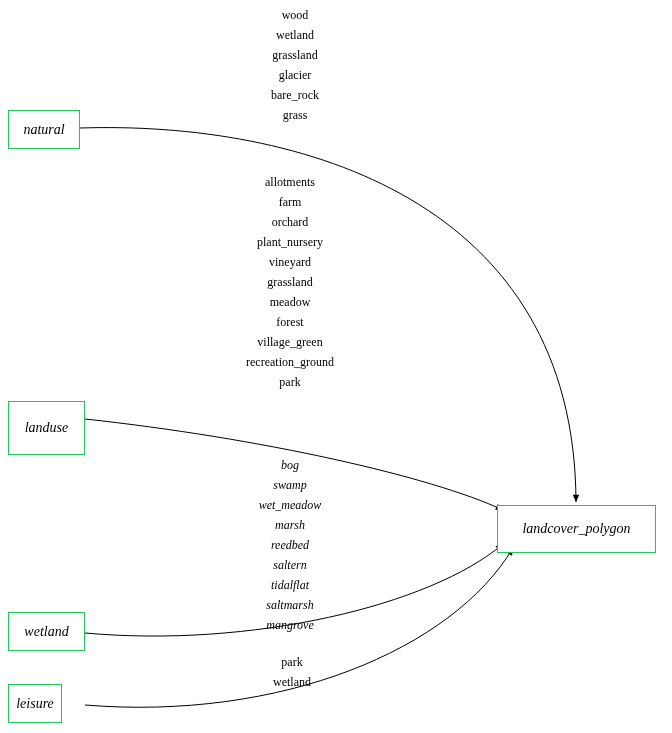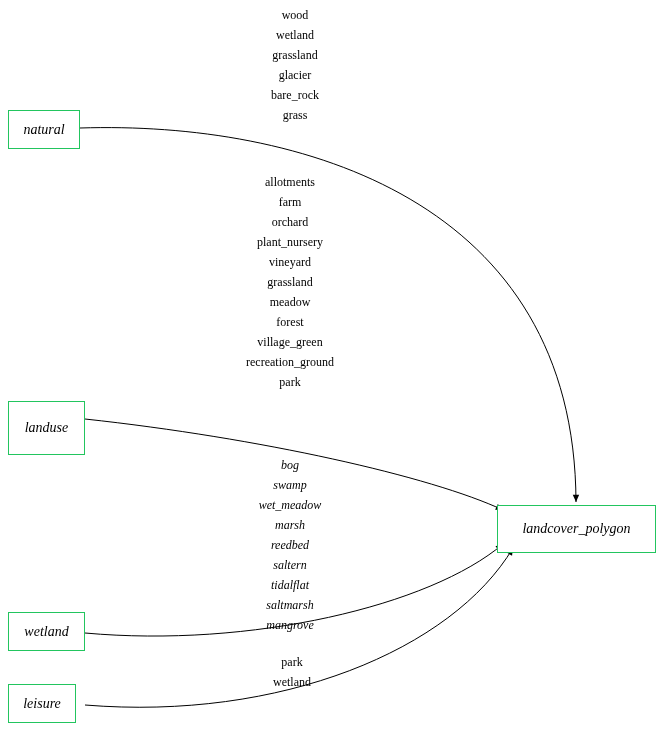--- a/index.html
+++ b/index.html
@@ -44,21 +44,21 @@
     position: absolute;
     transform: translateX(-50%);
     text-align: center;
     font-size: 12px;
     line-height: 20px;
     white-space: nowrap;
   }
   .node-natural            { left: 8px;   top: 110px; width: 72px;  height: 39px; }
   .node-landuse            { left: 8px;   top: 401px; width: 77px;  height: 54px; }
   .node-wetland            { left: 8px;   top: 612px; width: 77px;  height: 39px; }
-  .node-leisure            { left: 8px;   top: 684px; width: 68px;  height: 39px; }
+  .node-leisure            { left: 8px;   top: 684px; width: 54px;  height: 39px; }
   .node-landcover-polygon  { left: 497px; top: 505px; width: 159px; height: 48px; }
   .label-natural  { left: 295px; top: 5px;   }
   .label-landuse  { left: 290px; top: 172px; }
   .label-wetland  { left: 290px; top: 455px; font-style: italic; }
   .label-leisure  { left: 292px; top: 652px; }
 </style>
 </head>
 <body>
 
 <div class="canvas">

